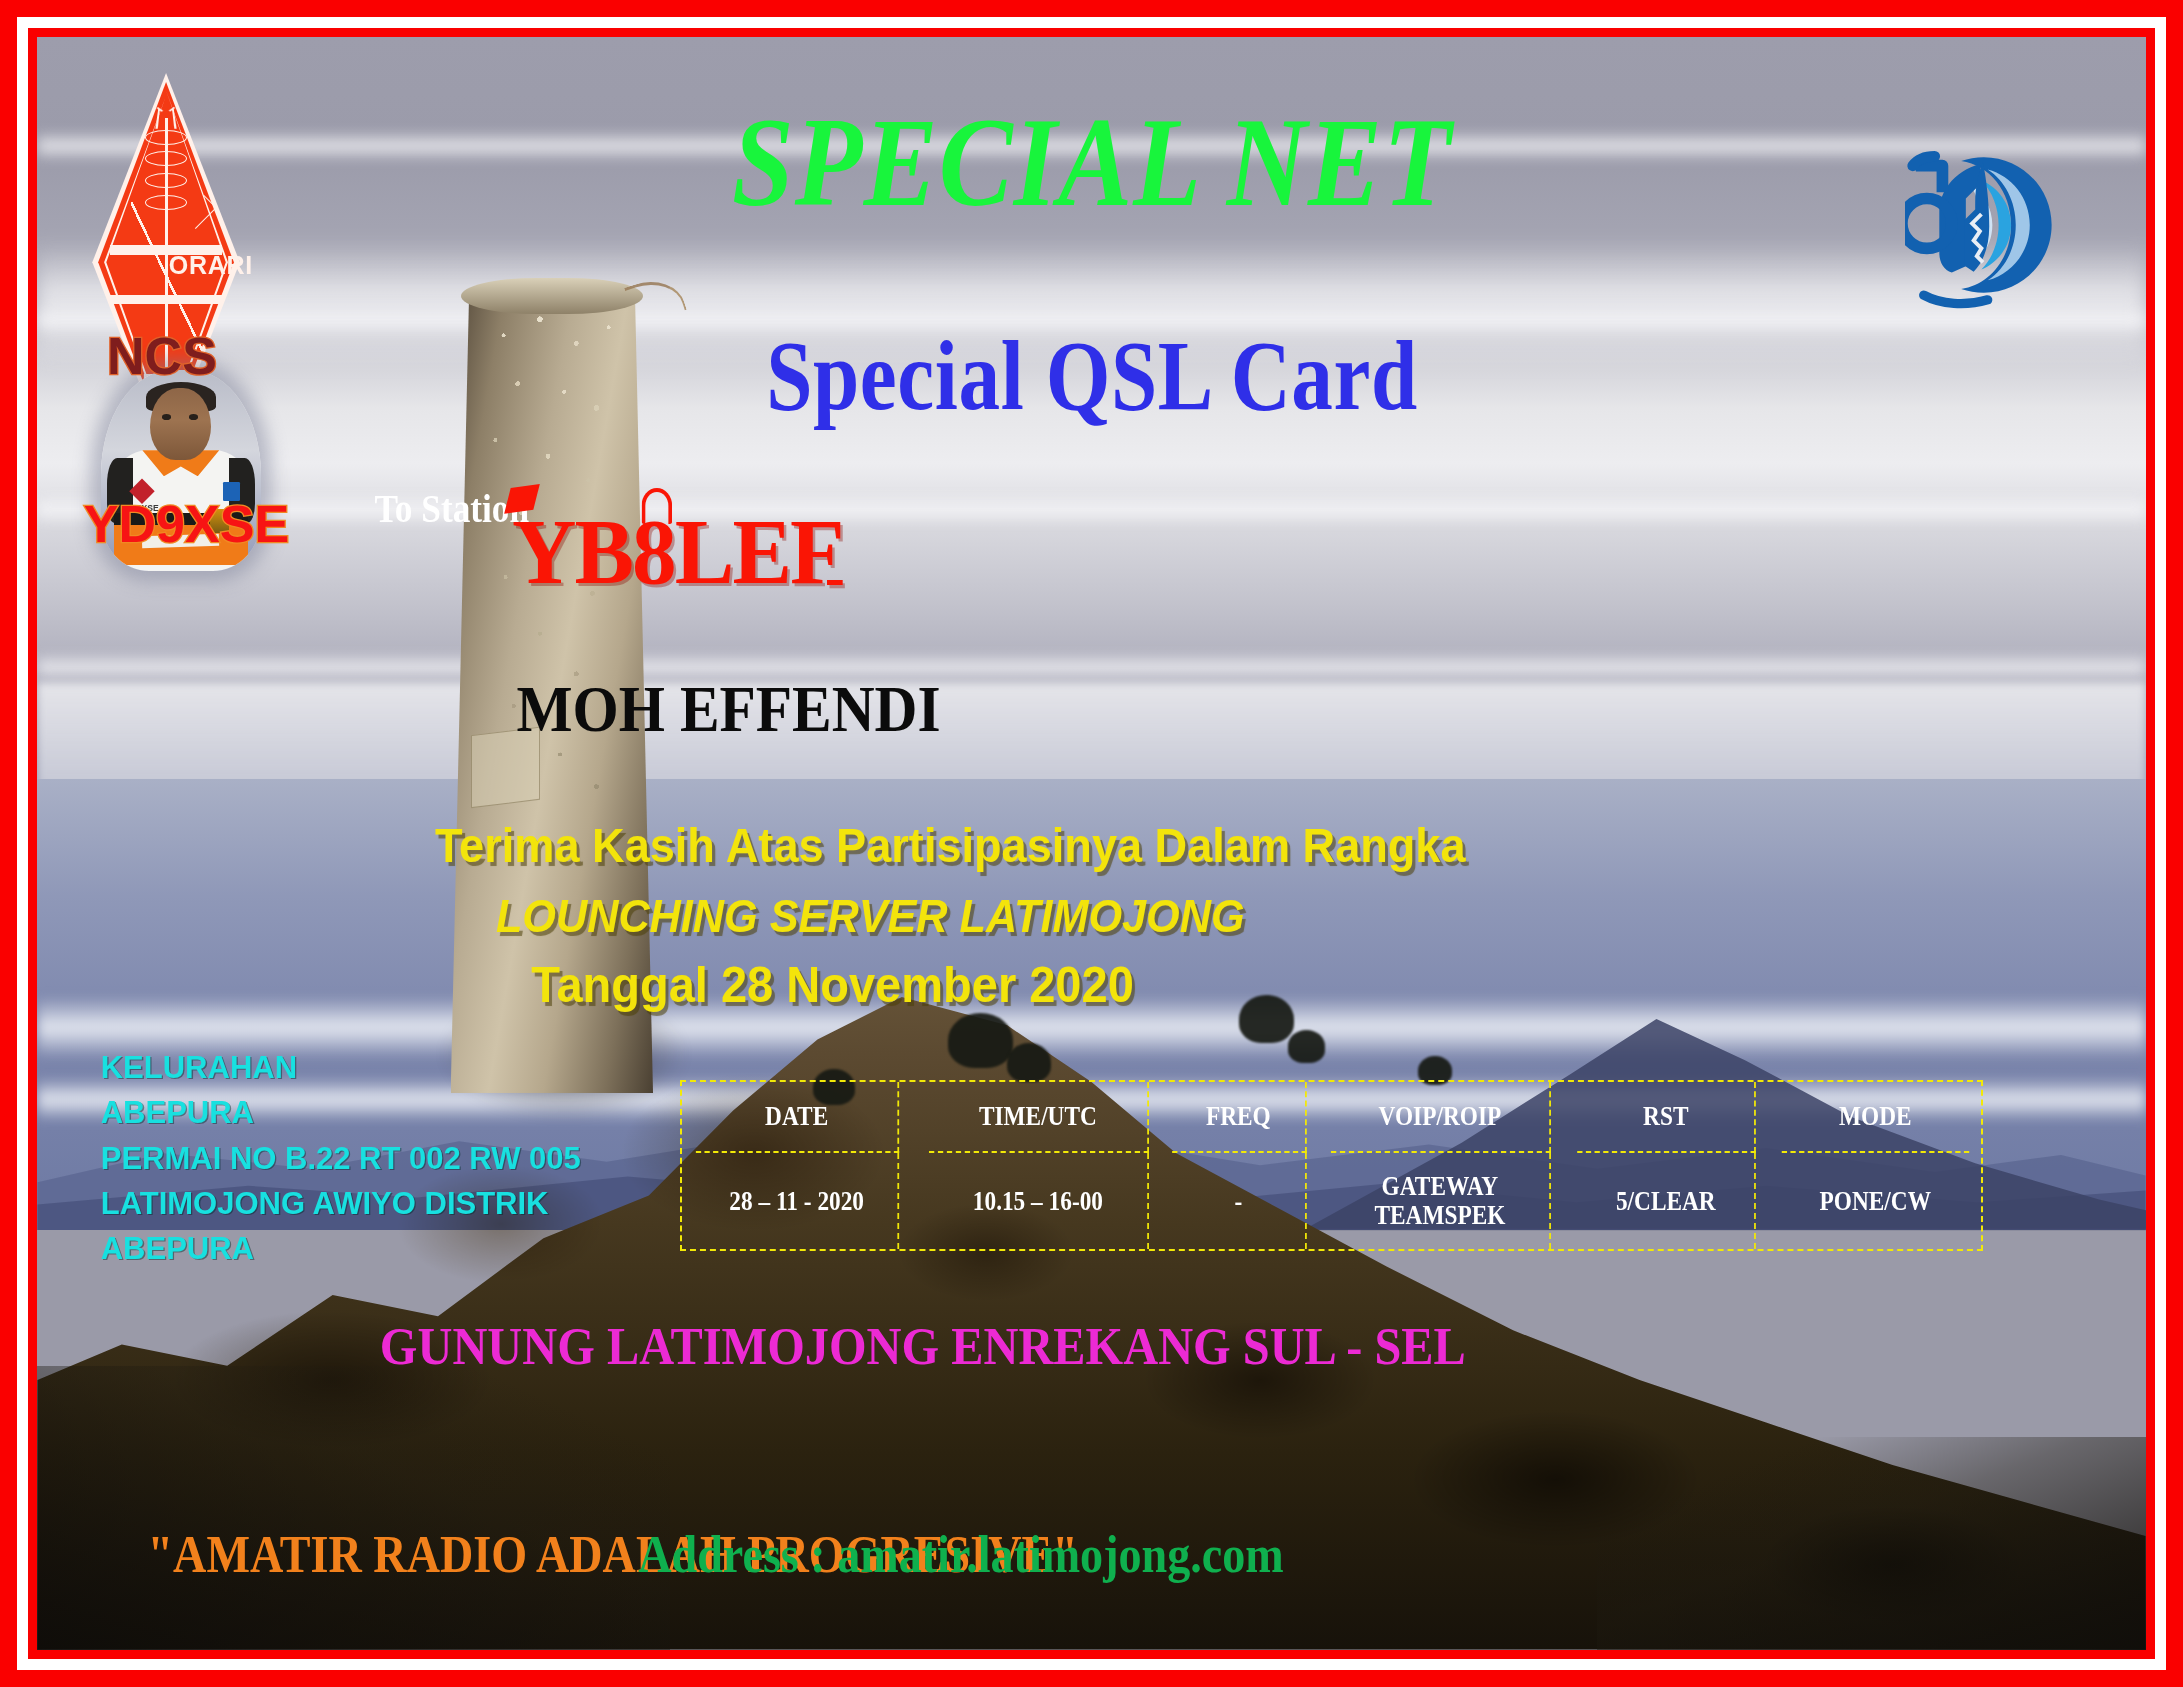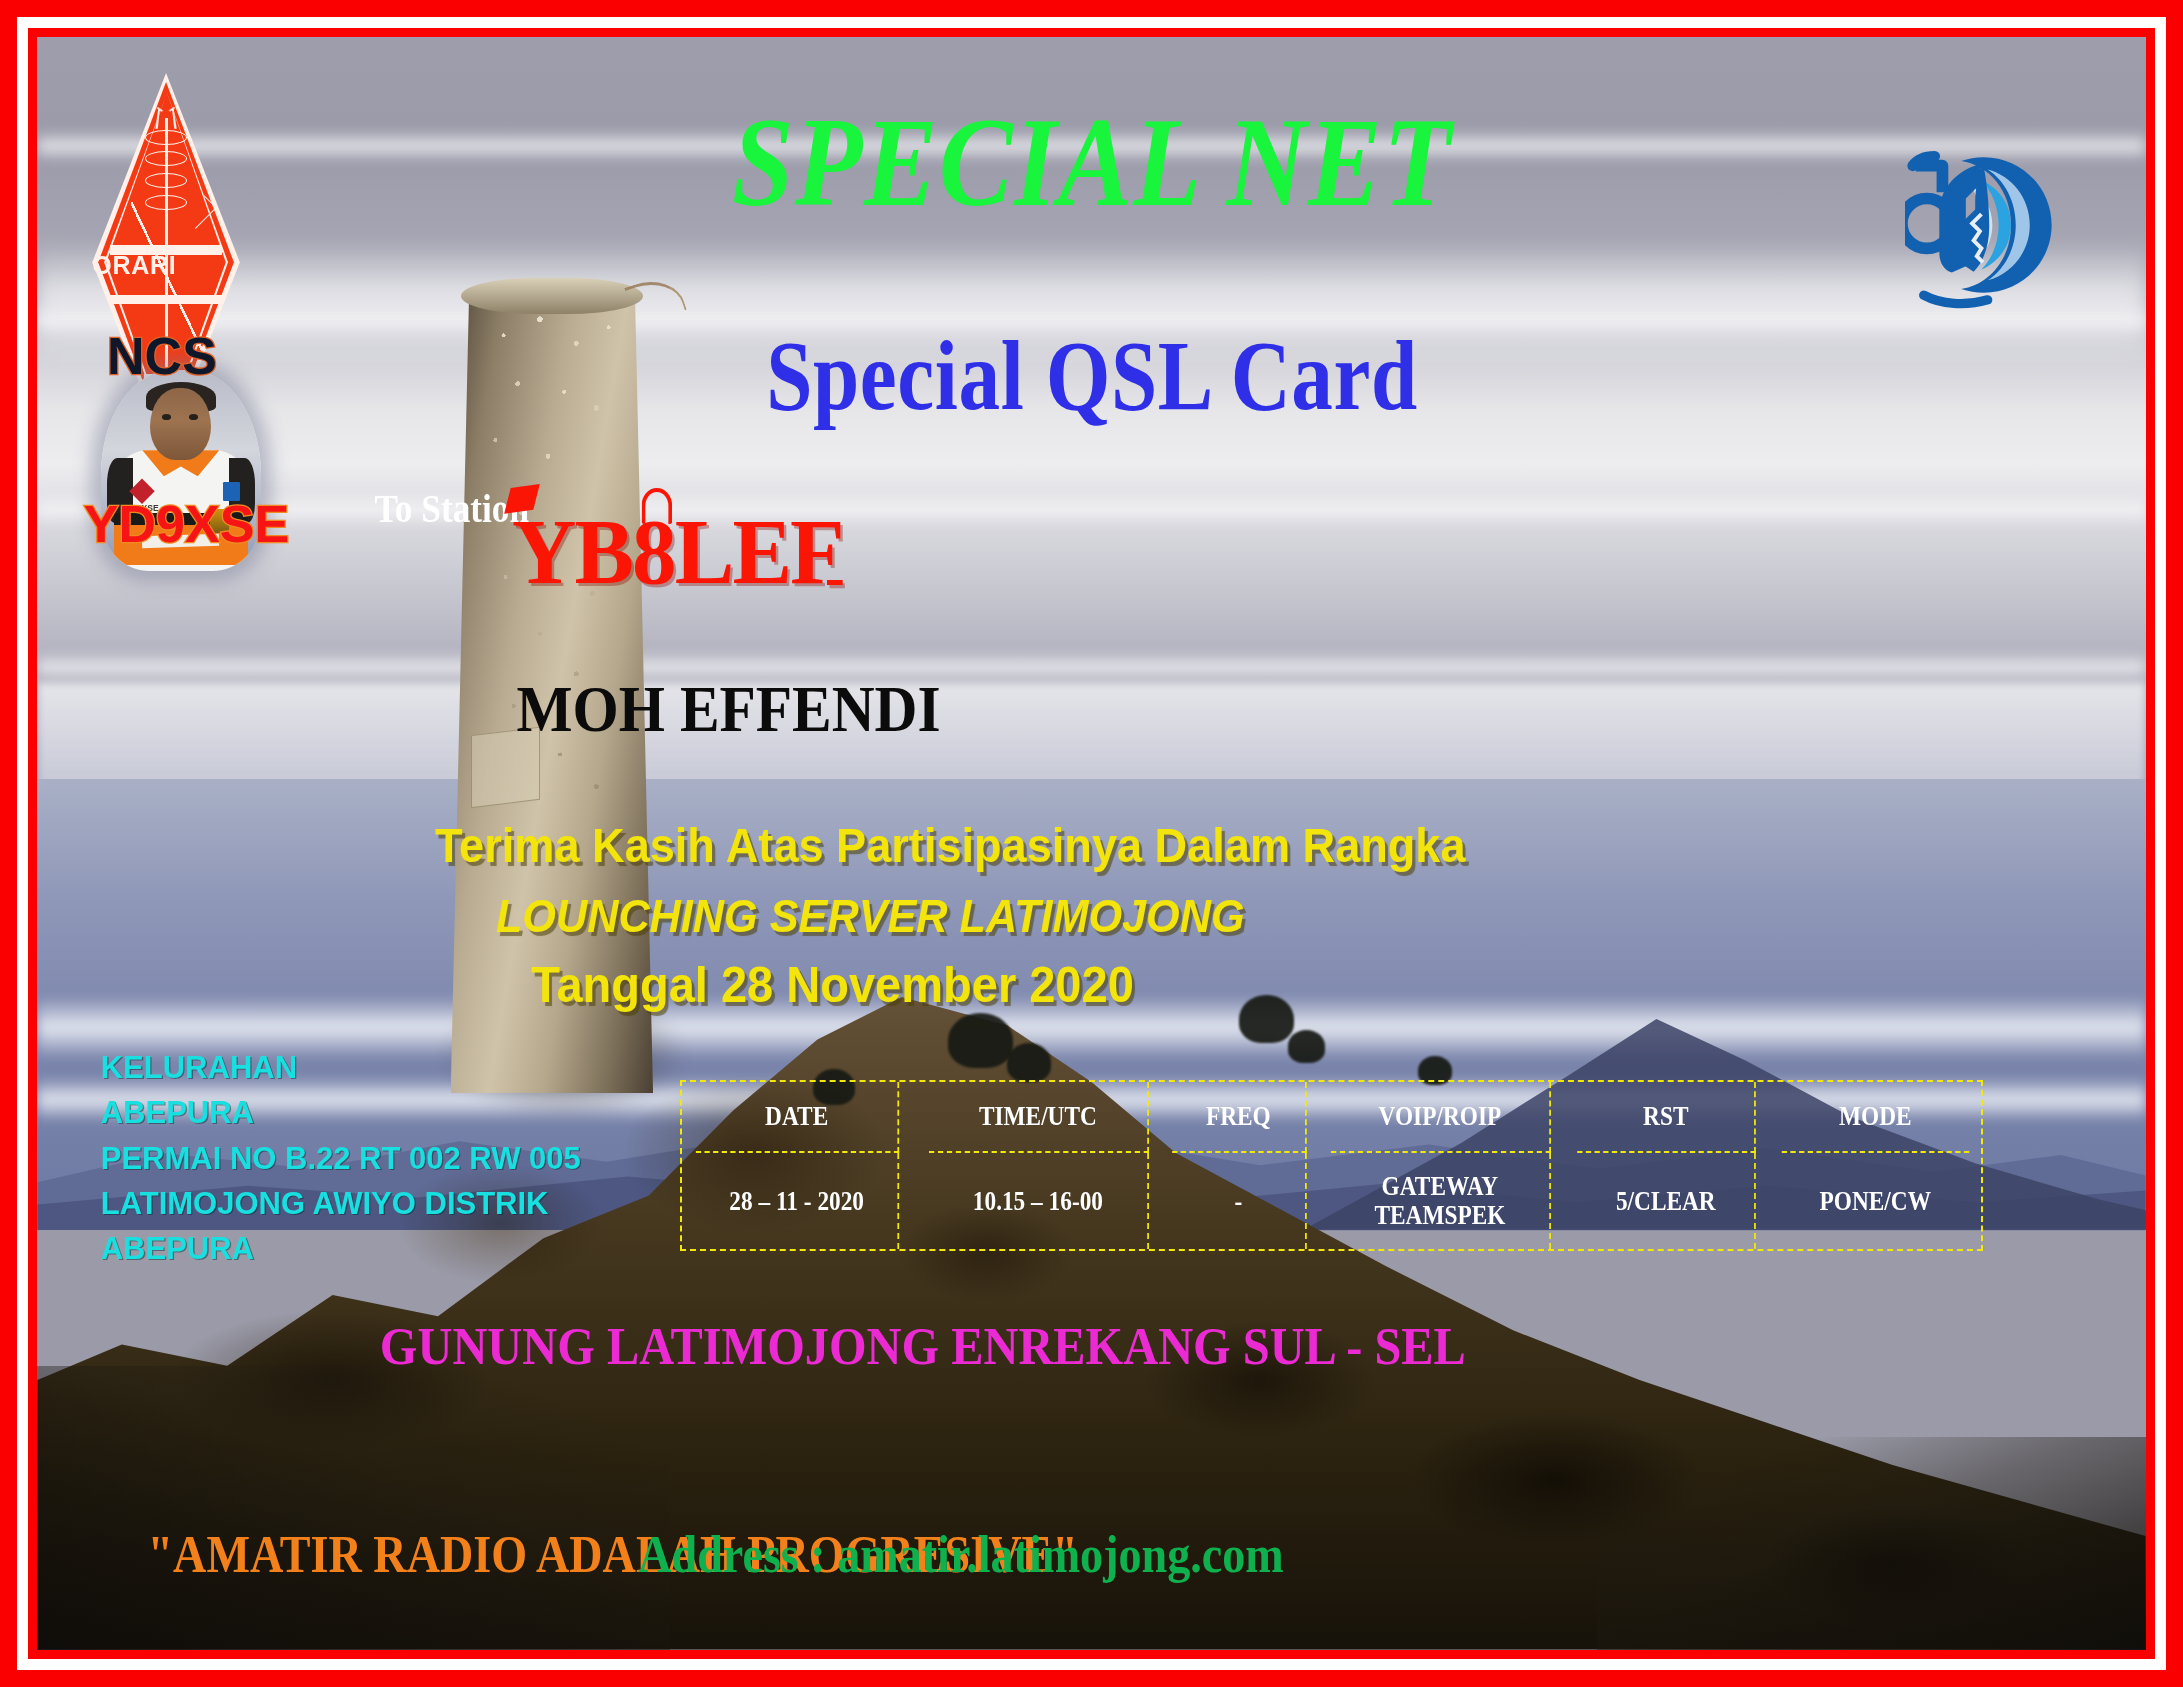--- a/index.html
+++ b/index.html
@@ -243,22 +243,22 @@
     content:""; position:absolute; right:-2%; top:-3%; width:22%; height:18%;
     border-top:1.7px solid #fff1ea; border-right:1.7px solid #fff1ea;
     transform: rotate(45deg);
   }
   .orari .bar {
     position:absolute; left:12%; width:76%; height:2.6%; background:#fff1ea;
   }
   .orari .bar.b1 { top:45.5%; }
   .orari .bar.b2 { top:58.5%; }
   .orari .word {
-    position:absolute; left:0; top:47.6%; width:100%;
-    text-align:left; color:#fff1ea;
+    position:absolute; left:13px; top:47.6%; width:100%;
+    text-align:right; color:#fff1ea;
     font-family:"Liberation Sans", sans-serif;
     font-weight:700; font-size:25px; letter-spacing:0.7px; line-height:1;
   }
   .orari .gnd {
     position:absolute; left:50%; transform:translateX(-50%);
     background:#fff1ea; height:2.4%;
   }
   .orari .gnd.g1 { top:79.5%; width:30%; }
   .orari .gnd.g2 { top:83.5%; width:23%; }
   .orari .gnd.g3 { top:87.5%; width:16%; }
@@ -340,21 +340,21 @@
   }
   .t-tostation {
     left:15.4%; top:27.7%;
     font-family:"Liberation Serif", serif;
     font-weight:700; font-size:41px; color:#ffffff;
     transform: scaleX(.86);
   }
   .t-ncs {
     left:3.3%; top:17.9%;
     font-family:"Liberation Sans", sans-serif;
-    font-weight:700; font-size:52px; color:#0f172a;
+    font-weight:700; font-size:52px; color:#7f1d1d;
     -webkit-text-stroke: 2.6px #e0622a;
     paint-order: stroke fill;
   }
   .t-yd9xse {
     left:2.2%; top:28.3%;
     font-family:"Liberation Sans", sans-serif;
     font-weight:700; font-size:52px; color:#f71414;
     -webkit-text-stroke: 2.6px #f08a23;
     paint-order: stroke fill;
   }

